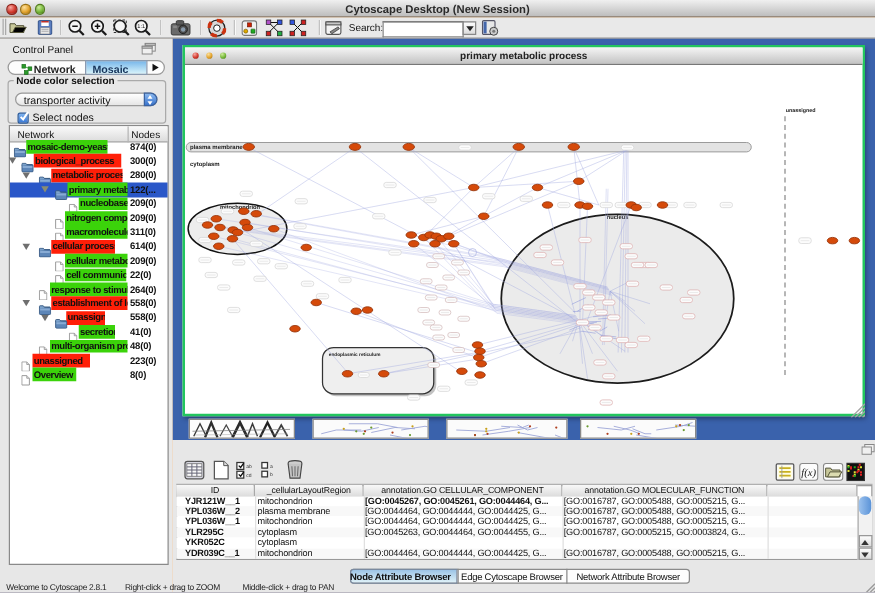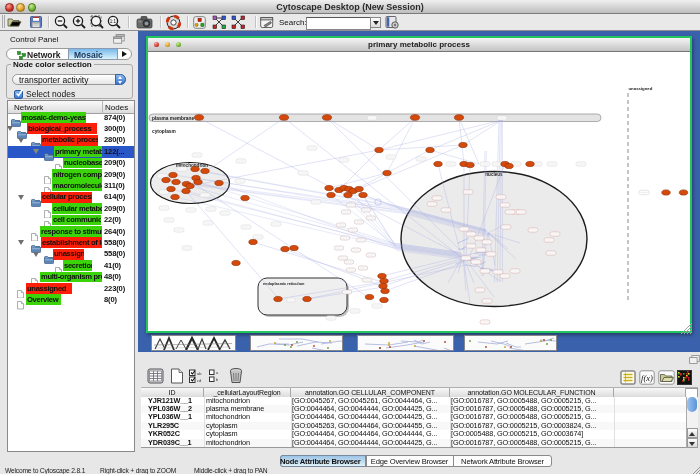--- a/index.html
+++ b/index.html
@@ -797,63 +797,61 @@
 <div class="abs" style="left:141px;top:387px;width:557px;height:1px;background:#b0b0b0"></div>
 <div class="abs" style="left:141px;top:388px;width:557px;height:60px;background:#fff;border:1px solid #999;box-sizing:border-box"></div>
 <div style="position:absolute;left:141px;top:388px;width:63px;height:9.5px;background:linear-gradient(#f8f8f8,#dcdcdc);border-right:1px solid #a8a8a8;border-bottom:1px solid #8f8f8f;box-sizing:border-box;text-align:center;font-size:7px;letter-spacing:-0.1px;color:#111;line-height:9.5px;overflow:hidden;white-space:nowrap">ID</div>
 <div style="position:absolute;left:204px;top:388px;width:87px;height:9.5px;background:linear-gradient(#f8f8f8,#dcdcdc);border-right:1px solid #a8a8a8;border-bottom:1px solid #8f8f8f;box-sizing:border-box;text-align:center;font-size:7px;letter-spacing:-0.1px;color:#111;line-height:9.5px;overflow:hidden;white-space:nowrap">_cellularLayoutRegion</div>
 <div style="position:absolute;left:291px;top:388px;width:159px;height:9.5px;background:linear-gradient(#f8f8f8,#dcdcdc);border-right:1px solid #a8a8a8;border-bottom:1px solid #8f8f8f;box-sizing:border-box;text-align:center;font-size:7px;letter-spacing:-0.1px;color:#111;line-height:9.5px;overflow:hidden;white-space:nowrap">annotation.GO CELLULAR_COMPONENT</div>
 <div style="position:absolute;left:450px;top:388px;width:164px;height:9.5px;background:linear-gradient(#f8f8f8,#dcdcdc);border-right:1px solid #a8a8a8;border-bottom:1px solid #8f8f8f;box-sizing:border-box;text-align:center;font-size:7px;letter-spacing:-0.1px;color:#111;line-height:9.5px;overflow:hidden;white-space:nowrap">annotation.GO MOLECULAR_FUNCTION</div>
 <div style="position:absolute;left:614px;top:388px;width:72px;height:9.5px;background:linear-gradient(#f8f8f8,#dcdcdc);border-right:1px solid #a8a8a8;border-bottom:1px solid #8f8f8f;box-sizing:border-box;text-align:center;font-size:7px;letter-spacing:-0.1px;color:#111;line-height:9.5px;overflow:hidden;white-space:nowrap"></div>
 <div style="position:absolute;left:141px;top:396.6px;width:545px;height:8.4px;background:#ffffff"></div>
 <div style="position:absolute;left:148px;top:396.6px;width:56px;height:8.4px;overflow:hidden;font-size:7.3px;font-weight:bold;letter-spacing:-0.15px;color:#111;white-space:nowrap;line-height:8.4px">YJR121W__1</div>
 <div style="position:absolute;left:206px;top:396.6px;width:84px;height:8.4px;overflow:hidden;font-size:7.3px;font-weight:normal;letter-spacing:-0.15px;color:#111;white-space:nowrap;line-height:8.4px">mitochondrion</div>
-<div style="position:absolute;left:292px;top:396.6px;width:184px;height:8.4px;overflow:hidden;font-size:7.3px;font-weight:normal;letter-spacing:-0.15px;color:#111;white-space:nowrap;line-height:8.4px">[GO:0045267, GO:0045261, GO:0044464, G...</div>
+<div style="position:absolute;left:292px;top:396.6px;width:184px;height:8.4px;overflow:hidden;font-size:7.3px;font-weight:bold;letter-spacing:-0.15px;color:#111;white-space:nowrap;line-height:8.4px">[GO:0045267, GO:0045261, GO:0044464, G...</div>
 <div style="position:absolute;left:451px;top:396.6px;width:170px;height:8.4px;overflow:hidden;font-size:7.3px;font-weight:normal;letter-spacing:-0.15px;color:#111;white-space:nowrap;line-height:8.4px">[GO:0016787, GO:0005488, GO:0005215, G...</div>
 <div style="position:absolute;left:141px;top:405.0px;width:545px;height:8.4px;background:#f8f8f8"></div>
 <div style="position:absolute;left:148px;top:405.0px;width:56px;height:8.4px;overflow:hidden;font-size:7.3px;font-weight:bold;letter-spacing:-0.15px;color:#111;white-space:nowrap;line-height:8.4px">YPL036W__2</div>
 <div style="position:absolute;left:206px;top:405.0px;width:84px;height:8.4px;overflow:hidden;font-size:7.3px;font-weight:normal;letter-spacing:-0.15px;color:#111;white-space:nowrap;line-height:8.4px">plasma membrane</div>
 <div style="position:absolute;left:292px;top:405.0px;width:158px;height:8.4px;overflow:hidden;font-size:7.3px;font-weight:normal;letter-spacing:-0.15px;color:#111;white-space:nowrap;line-height:8.4px">[GO:0044464, GO:0044444, GO:0044425, G...</div>
 <div style="position:absolute;left:451px;top:405.0px;width:170px;height:8.4px;overflow:hidden;font-size:7.3px;font-weight:normal;letter-spacing:-0.15px;color:#111;white-space:nowrap;line-height:8.4px">[GO:0016787, GO:0005488, GO:0005215, G...</div>
 <div style="position:absolute;left:141px;top:413.4px;width:545px;height:8.4px;background:#ffffff"></div>
 <div style="position:absolute;left:148px;top:413.4px;width:56px;height:8.4px;overflow:hidden;font-size:7.3px;font-weight:bold;letter-spacing:-0.15px;color:#111;white-space:nowrap;line-height:8.4px">YPL036W__1</div>
 <div style="position:absolute;left:206px;top:413.4px;width:84px;height:8.4px;overflow:hidden;font-size:7.3px;font-weight:normal;letter-spacing:-0.15px;color:#111;white-space:nowrap;line-height:8.4px">mitochondrion</div>
 <div style="position:absolute;left:292px;top:413.4px;width:158px;height:8.4px;overflow:hidden;font-size:7.3px;font-weight:normal;letter-spacing:-0.15px;color:#111;white-space:nowrap;line-height:8.4px">[GO:0044464, GO:0044444, GO:0044425, G...</div>
 <div style="position:absolute;left:451px;top:413.4px;width:170px;height:8.4px;overflow:hidden;font-size:7.3px;font-weight:normal;letter-spacing:-0.15px;color:#111;white-space:nowrap;line-height:8.4px">[GO:0016787, GO:0005488, GO:0005215, G...</div>
 <div style="position:absolute;left:141px;top:421.8px;width:545px;height:8.4px;background:#f8f8f8"></div>
 <div style="position:absolute;left:148px;top:421.8px;width:56px;height:8.4px;overflow:hidden;font-size:7.3px;font-weight:bold;letter-spacing:-0.15px;color:#111;white-space:nowrap;line-height:8.4px">YLR295C</div>
 <div style="position:absolute;left:206px;top:421.8px;width:84px;height:8.4px;overflow:hidden;font-size:7.3px;font-weight:normal;letter-spacing:-0.15px;color:#111;white-space:nowrap;line-height:8.4px">cytoplasm</div>
 <div style="position:absolute;left:292px;top:421.8px;width:158px;height:8.4px;overflow:hidden;font-size:7.3px;font-weight:normal;letter-spacing:-0.15px;color:#111;white-space:nowrap;line-height:8.4px">[GO:0045263, GO:0044464, GO:0044455, G...</div>
 <div style="position:absolute;left:451px;top:421.8px;width:170px;height:8.4px;overflow:hidden;font-size:7.3px;font-weight:normal;letter-spacing:-0.15px;color:#111;white-space:nowrap;line-height:8.4px">[GO:0016787, GO:0005215, GO:0003824, G...</div>
 <div style="position:absolute;left:141px;top:430.2px;width:545px;height:8.4px;background:#ffffff"></div>
 <div style="position:absolute;left:148px;top:430.2px;width:56px;height:8.4px;overflow:hidden;font-size:7.3px;font-weight:bold;letter-spacing:-0.15px;color:#111;white-space:nowrap;line-height:8.4px">YKR052C</div>
 <div style="position:absolute;left:206px;top:430.2px;width:84px;height:8.4px;overflow:hidden;font-size:7.3px;font-weight:normal;letter-spacing:-0.15px;color:#111;white-space:nowrap;line-height:8.4px">cytoplasm</div>
-<div style="position:absolute;left:292px;top:430.2px;width:158px;height:8.4px;overflow:hidden;font-size:7.3px;font-weight:normal;letter-spacing:-0.15px;color:#111;white-space:nowrap;line-height:8.4px">[GO:0044464, GO:0044464, GO:0044444, G...</div>
-<div style="position:absolute;left:451px;top:430.2px;width:170px;height:8.4px;overflow:hidden;font-size:7.3px;font-weight:normal;letter-spacing:-0.15px;color:#111;white-space:nowrap;line-height:8.4px">[GO:0005488, GO:0005215, GO:0003674]</div>
 <div style="position:absolute;left:141px;top:438.6px;width:545px;height:8.4px;background:#f8f8f8"></div>
 <div style="position:absolute;left:148px;top:438.6px;width:56px;height:8.4px;overflow:hidden;font-size:7.3px;font-weight:bold;letter-spacing:-0.15px;color:#111;white-space:nowrap;line-height:8.4px">YDR039C__1</div>
 <div style="position:absolute;left:206px;top:438.6px;width:84px;height:8.4px;overflow:hidden;font-size:7.3px;font-weight:normal;letter-spacing:-0.15px;color:#111;white-space:nowrap;line-height:8.4px">mitochondrion</div>
 <div style="position:absolute;left:292px;top:438.6px;width:158px;height:8.4px;overflow:hidden;font-size:7.3px;font-weight:normal;letter-spacing:-0.15px;color:#111;white-space:nowrap;line-height:8.4px">[GO:0044464, GO:0044444, GO:0044425, G...</div>
 <div style="position:absolute;left:451px;top:438.6px;width:170px;height:8.4px;overflow:hidden;font-size:7.3px;font-weight:normal;letter-spacing:-0.15px;color:#111;white-space:nowrap;line-height:8.4px">[GO:0016787, GO:0005488, GO:0005215, G...</div>
 <div style="position:absolute;left:204px;top:396.6px;width:1px;height:50.4px;background:#e0e0e0"></div>
 <div style="position:absolute;left:291px;top:396.6px;width:1px;height:50.4px;background:#e0e0e0"></div>
 <div style="position:absolute;left:450px;top:396.6px;width:1px;height:50.4px;background:#e0e0e0"></div>
 <div style="position:absolute;left:614px;top:396.6px;width:1px;height:50.4px;background:#e0e0e0"></div>
 <div class="abs" style="left:686px;top:397px;width:12px;height:51px;background:#f2f2f2;border-left:1px solid #aaa;box-sizing:border-box"></div>
 <div class="abs" style="left:687px;top:397px;width:10px;height:15px;background:linear-gradient(90deg,#9cc2ee,#5a93d8);border-radius:5px"></div>
 <div class="abs" style="left:686.5px;top:428px;width:11px;height:10px;background:linear-gradient(#fdfdfd,#dadada);border:0.5px solid #999;box-sizing:border-box"></div>
 <div class="abs" style="left:689px;top:431.5px;width:0;height:0;border-left:3px solid transparent;border-right:3px solid transparent;border-bottom:4px solid #333"></div>
 <div class="abs" style="left:686.5px;top:438px;width:11px;height:10px;background:linear-gradient(#fdfdfd,#dadada);border:0.5px solid #999;box-sizing:border-box"></div>
 <div class="abs" style="left:689px;top:441.5px;width:0;height:0;border-left:3px solid transparent;border-right:3px solid transparent;border-top:4px solid #333"></div>
 <div class="abs" style="left:280px;top:455px;width:272px;height:12px;background:#fdfdfd;border:1px solid #8a8a8a;border-radius:3px;box-sizing:border-box"></div>
 <div class="abs" style="left:280px;top:455px;width:86px;height:12px;background:linear-gradient(#9cc4e6,#dff2f8);border:1px solid #7a8aa0;border-radius:3px 0 0 3px;box-sizing:border-box"></div>
 <div class="abs" style="left:366px;top:455px;width:1px;height:12px;background:#8a8a8a"></div>
 <div class="abs" style="left:453px;top:455px;width:1px;height:12px;background:#8a8a8a"></div>
 <div class="abs" style="left:280px;top:456.5px;width:70px;text-align:right;font-size:7.6px;font-weight:bold;letter-spacing:-0.2px;white-space:nowrap;color:#111">Node Attribute Browser</div>
-<div class="abs" style="left:366px;top:456.5px;width:87px;text-align:center;font-size:7.6px;letter-spacing:-0.2px;white-space:nowrap;color:#111">Edge Overview Browser</div>
+<div class="abs" style="left:366px;top:456.5px;width:87px;text-align:center;font-size:7.6px;letter-spacing:-0.2px;white-space:nowrap;color:#111">Edge Cytoscape Browser</div>
 <div class="abs" style="left:453px;top:456.5px;width:99px;text-align:center;font-size:7.6px;letter-spacing:-0.2px;white-space:nowrap;color:#111">Network Attribute Browser</div>
 <div class="abs" style="left:5px;top:466.5px;font-size:6.7px;letter-spacing:-0.2px;color:#222">Welcome to Cytoscape 2.8.1</div>
 <div class="abs" style="left:100px;top:466.5px;font-size:6.7px;letter-spacing:-0.2px;color:#222">Right-click + drag to ZOOM</div>
 <div class="abs" style="left:194px;top:466.5px;font-size:6.7px;letter-spacing:-0.2px;color:#222">Middle-click + drag to PAN</div>
 <svg class="abs" style="left:692px;top:466px" width="8" height="8" viewBox="0 0 8 8">
       <g stroke="#999" stroke-width="1">
         <line x1="1" y1="8" x2="8" y2="1"></line>
         <line x1="4" y1="8" x2="8" y2="4"></line>
         <line x1="7" y1="8" x2="8" y2="7"></line>
       </g>

